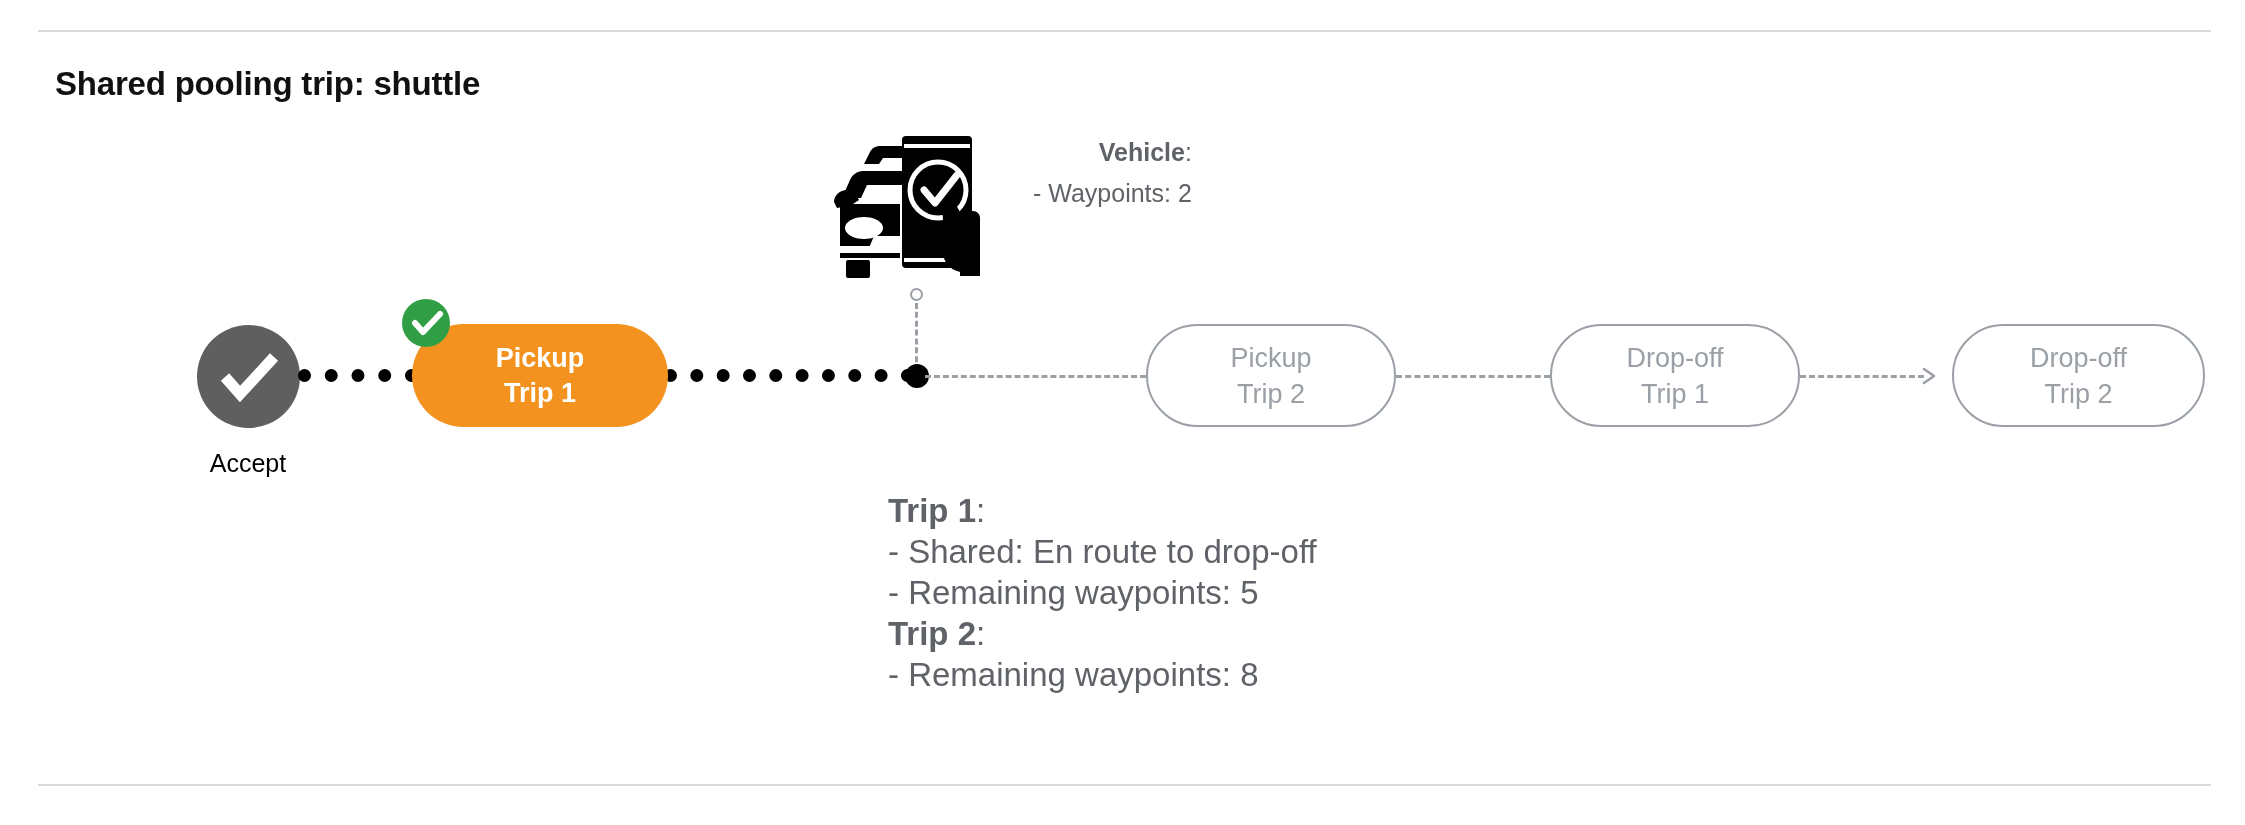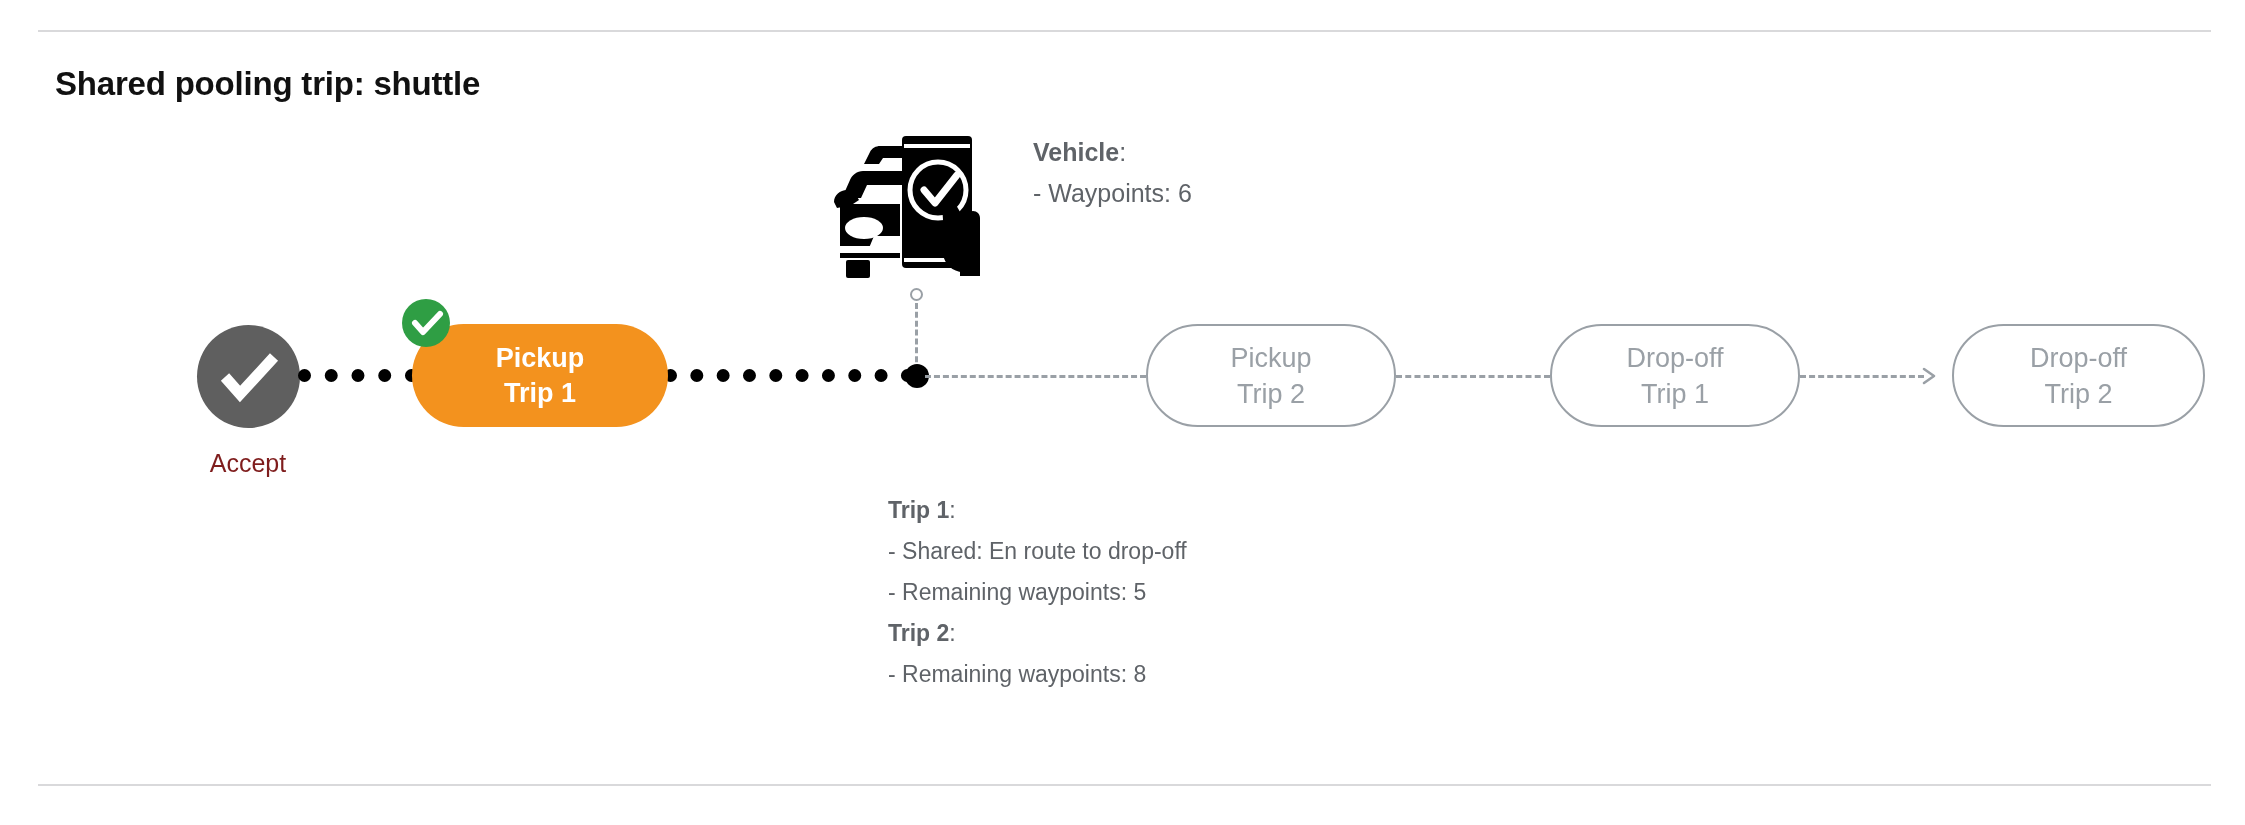--- a/index.html
+++ b/index.html
@@ -55,20 +55,21 @@
     height: 168px;
   }
   .vehicle-note {
     position: absolute;
     left: 1033px;
     top: 132px;
     font-size: 25px;
     color: #5f6368;
     line-height: 41px;
     white-space: nowrap;
+    text-align: right;
   }
   .vehicle-note .hdr { font-weight: bold; color: #5f6368; }
 
   
   .veh-ring {
     position: absolute;
     left: 910px;
     top: 288px;
     width: 13px;
     height: 13px;
@@ -108,21 +109,21 @@
   }
   .node-circle svg { display: block; }
 
   .node-circle-label {
     position: absolute;
     left: 148px;
     top: 443px;
     width: 200px;
     text-align: center;
     font-size: 25px;
-    color: #7f1d1d;
+    color: #000000;
     line-height: 40px;
   }
 
   
   .dash-black {
     position: absolute;
     height: 0;
     top: 369px;
     border-top: 13px dotted #000000;
   }
@@ -204,21 +205,21 @@
     top: 364px;
     width: 24px;
     height: 24px;
   }
 
   
   .trip-details {
     position: absolute;
     left: 888px;
     top: 490px;
-    font-size: 23px;
+    font-size: 33px;
     color: #5f6368;
     line-height: 41px;
     white-space: nowrap;
   }
   .trip-details .hdr { font-weight: bold; }
 </style>
 </head>
 <body>
 
 <div class="page">
@@ -246,21 +247,21 @@
       <circle cx="126" cy="72" r="28" fill="none" stroke="#fff" stroke-width="5"></circle>
       <path d="M112 72 l11 13 22 -28" fill="none" stroke="#fff" stroke-width="7" stroke-linecap="round" stroke-linejoin="round"></path>
 
       <path d="M130 86 c4-4 11-4 14 1 l10 17 0 -4 c0-4 3-7 7-7 4 0 7 3 7 7 l0 5 c0-4 3-6 6-6 4 0 6 3 6 6 l0 6 c0-3 3-5 5-5 3 0 5 2 5 5 l0 22 c0 12-9 21-21 21 l-18 0 c-11 0-20-9-20-20 l0-32 z" fill="#000"></path>
       <rect x="148" y="100" width="32" height="58" fill="#000"></rect>
     </svg>
   </div>
 
   <div class="vehicle-note">
     <div><span class="hdr">Vehicle</span><span>:</span></div>
-    <div>- Waypoints: 6</div>
+    <div>- Waypoints: 2</div>
   </div>
 
   <div class="veh-ring"></div>
   <div class="veh-stem"></div>
   <div class="veh-dot"></div>
 
   <div class="node-circle">
     <svg width="103" height="103" viewBox="0 0 103 103" xmlns="http://www.w3.org/2000/svg">
       <path d="M28 52 l15 17 34 -37" fill="none" stroke="#ffffff" stroke-width="11" stroke-linecap="butt" stroke-linejoin="miter"></path>
     </svg>

